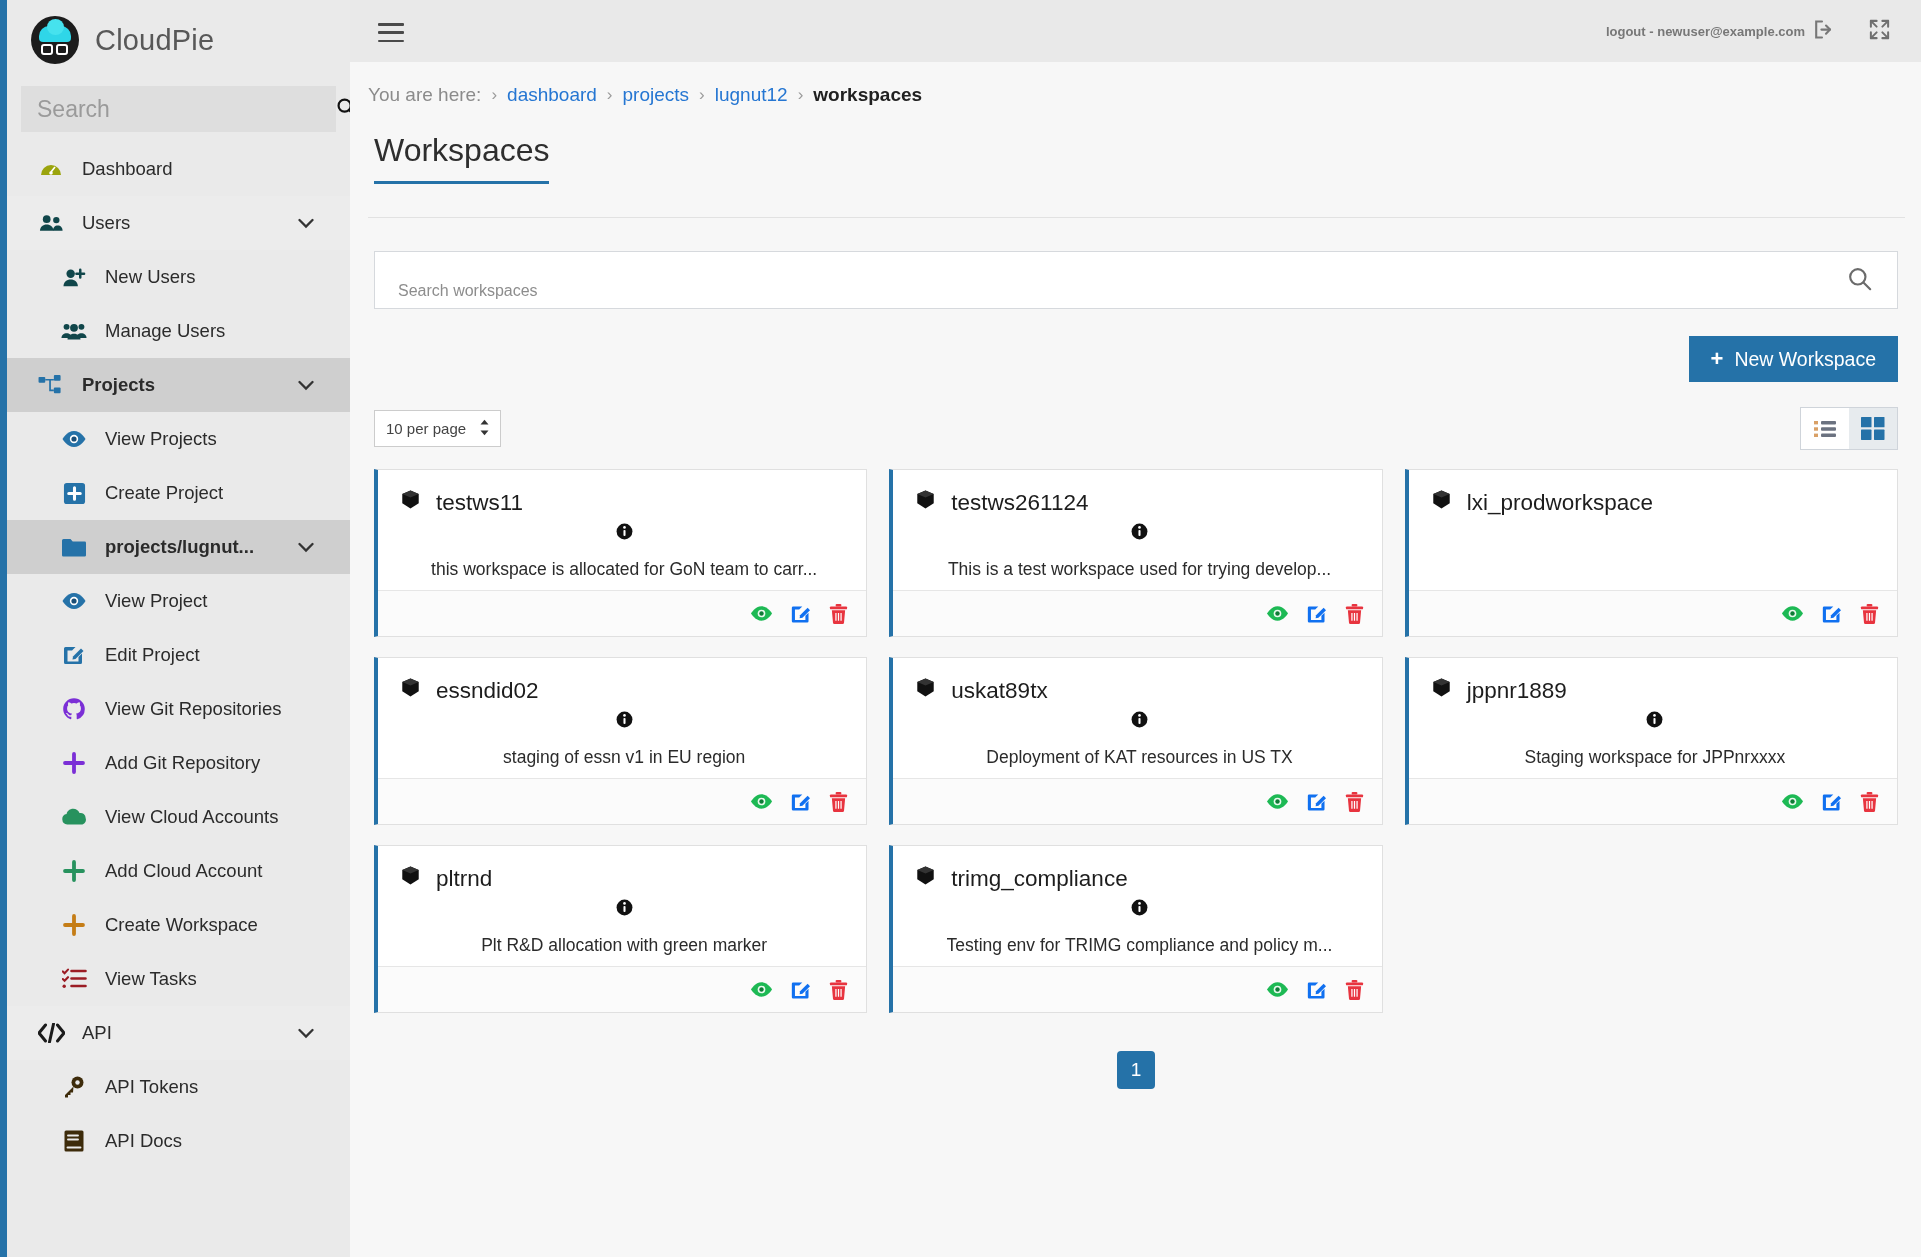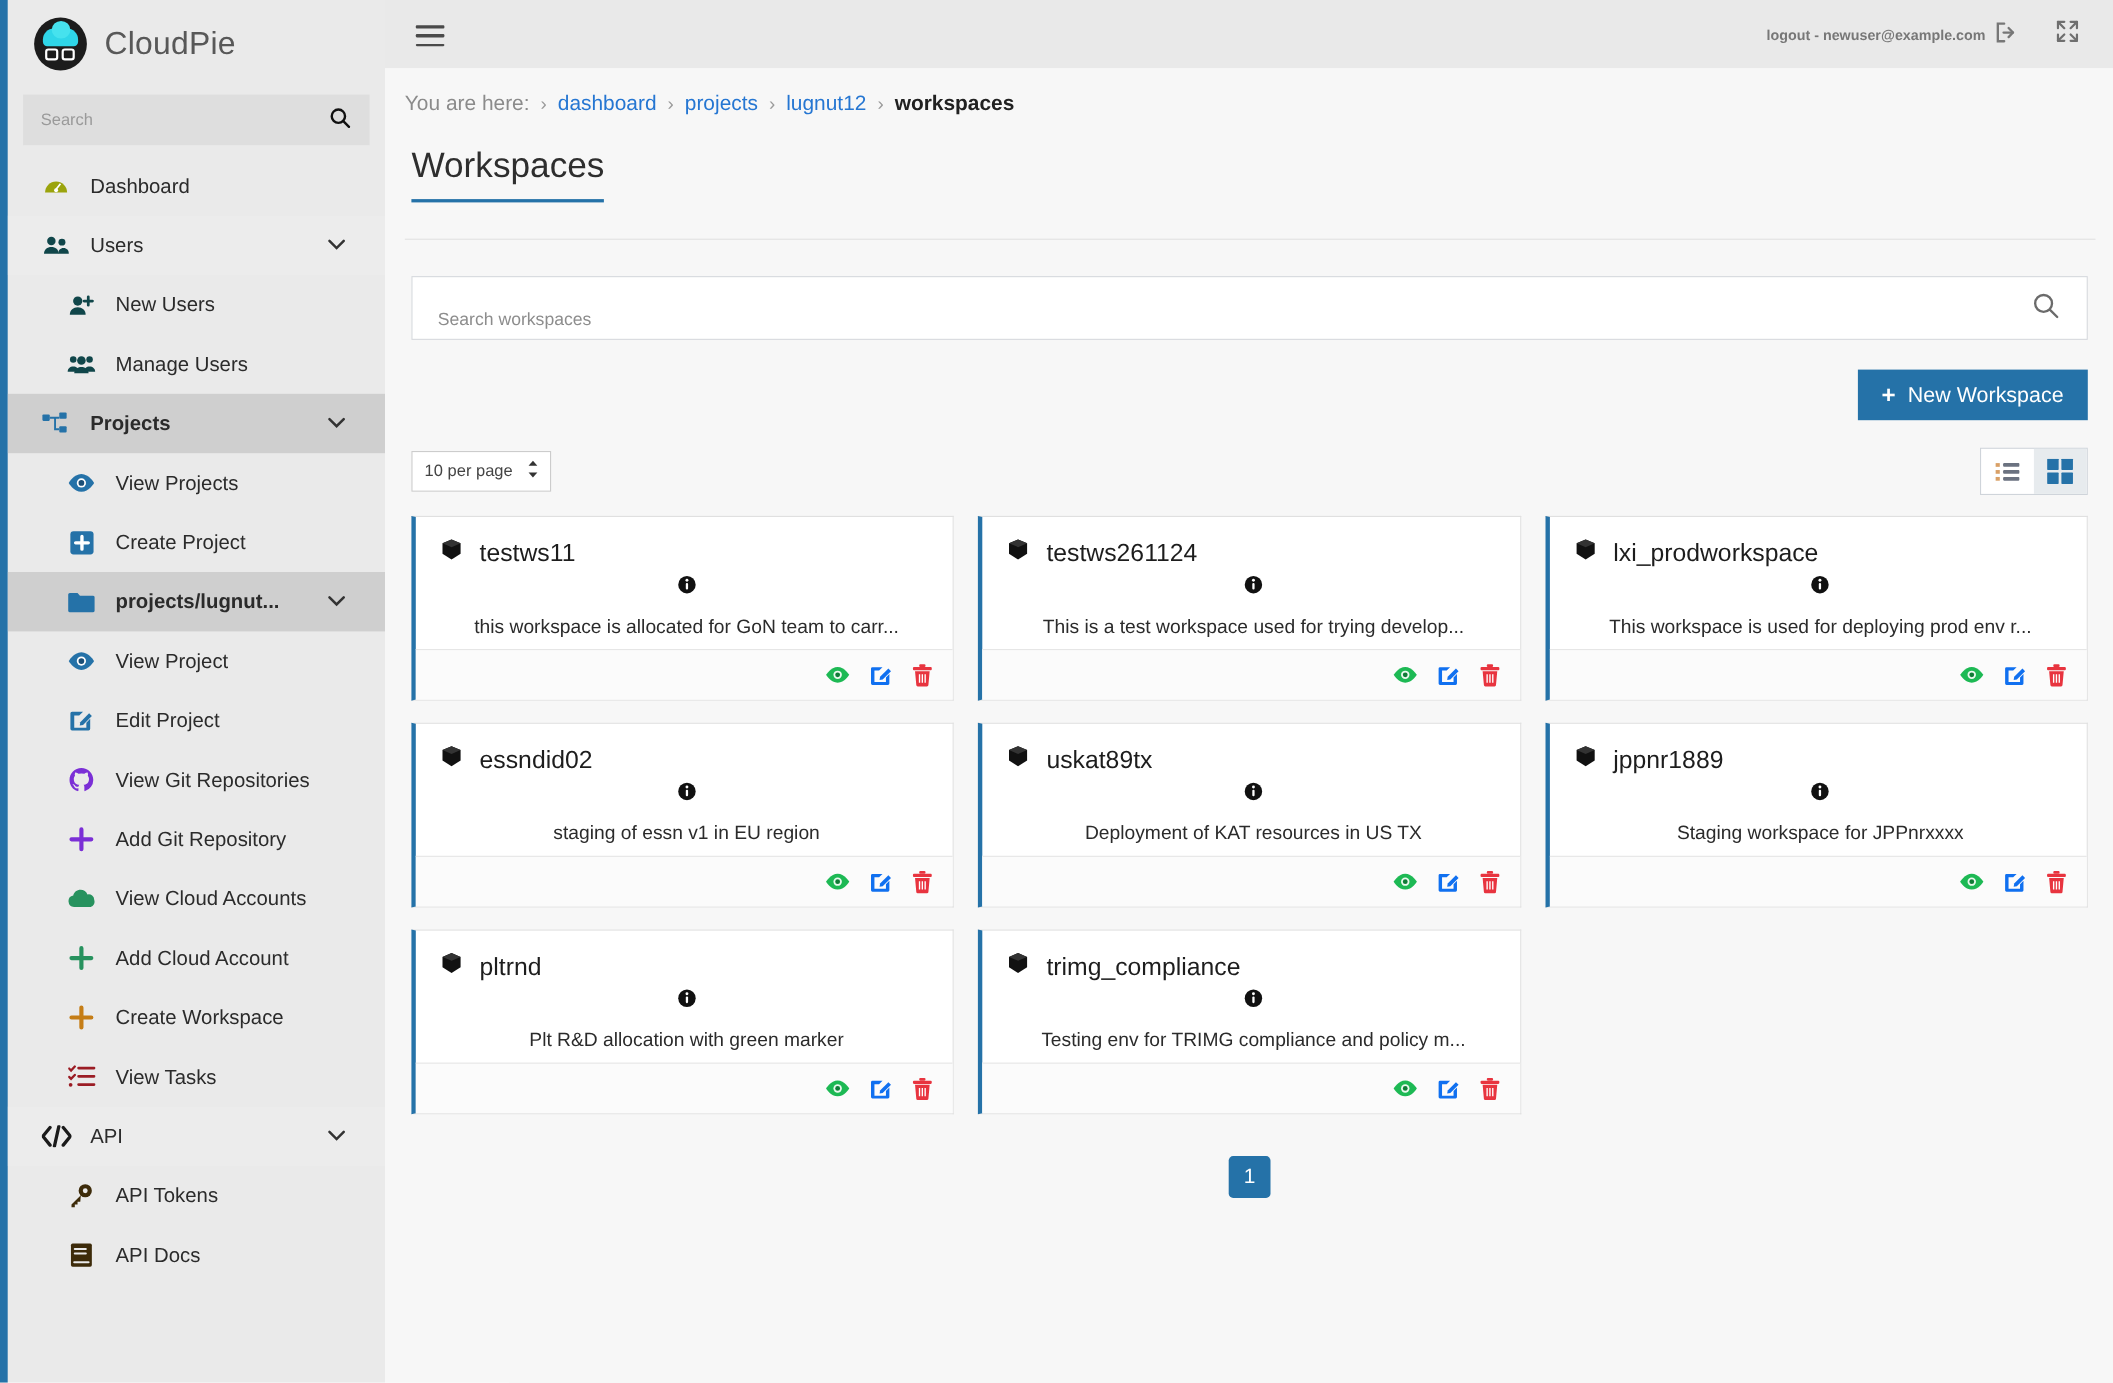--- a/index.html
+++ b/index.html
@@ -77,21 +77,21 @@
     height: 46px;
     display: flex;
     align-items: center;
     padding: 0 16px 0 14px;
   }
   .search-box input {
     border: none;
     outline: none;
     background: transparent;
     flex: 1;
-    font-size: 15px;
+    font-size: 23px;
     color: #333;
     font-family: "Liberation Sans", sans-serif;
   }
   .search-box input::placeholder { color: #9a9a9a; }
   .search-box .mag { flex: 0 0 auto; }
 
   .nav { padding: 0; }
   .nav-item {
     display: flex;
     align-items: center;
@@ -763,30 +763,20 @@
           <div class="card-body">
             <div class="card-title">
               <span>
                 <svg width="21" height="21" viewBox="0 0 24 24">
                     <path d="M12 1.6l9.4 4v10.8L12 22.4 2.6 16.4V5.6z" fill="#111"></path>
                     <path d="M12 1.6l9.4 4L12 9.6 2.6 5.6z" fill="#333"></path>
                   </svg>
               </span>
               <span>lxi_prodworkspace</span>
             </div>
-            <div class="card-desc">
-              <span>
-                <svg width="17" height="17" viewBox="0 0 18 18">
-                    <circle cx="9" cy="9" r="8.4" fill="#111"></circle>
-                    <rect x="7.9" y="7.3" width="2.2" height="6.4" rx="1" fill="#fff"></rect>
-                    <circle cx="9" cy="4.7" r="1.4" fill="#fff"></circle>
-                  </svg>
-              </span>
-              <span class="txt">This workspace is used for deploying prod env r...</span>
-            </div>
           </div>
           <div class="card-foot">
             <span class="act">
               <svg width="23" height="17" viewBox="0 0 24 17">
                   <path d="M12 1C5.5 1 1 8.5 1 8.5S5.5 16 12 16s11-7.5 11-7.5S18.5 1 12 1z" fill="#1db954"></path>
                   <circle cx="12" cy="8.5" r="4" fill="#e9f9ee"></circle>
                   <circle cx="12" cy="8.5" r="2.3" fill="#0e7c36"></circle>
                 </svg>
             </span>
             <span class="act">

